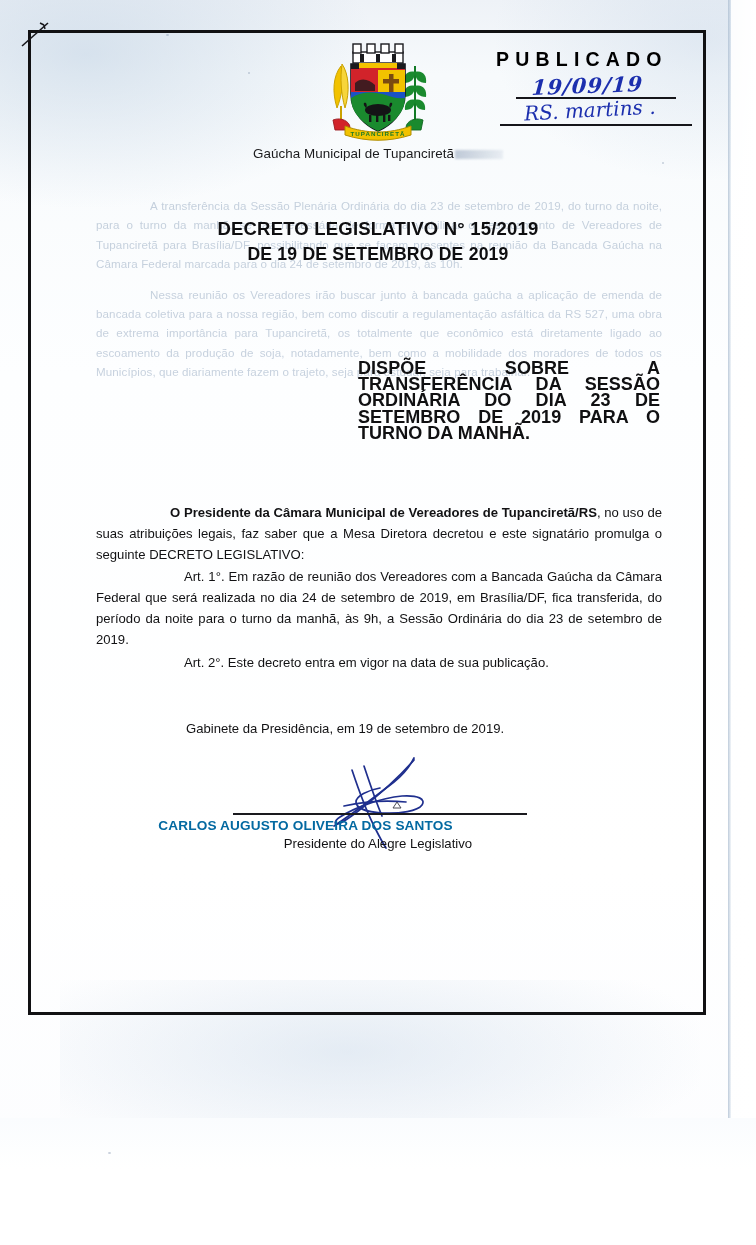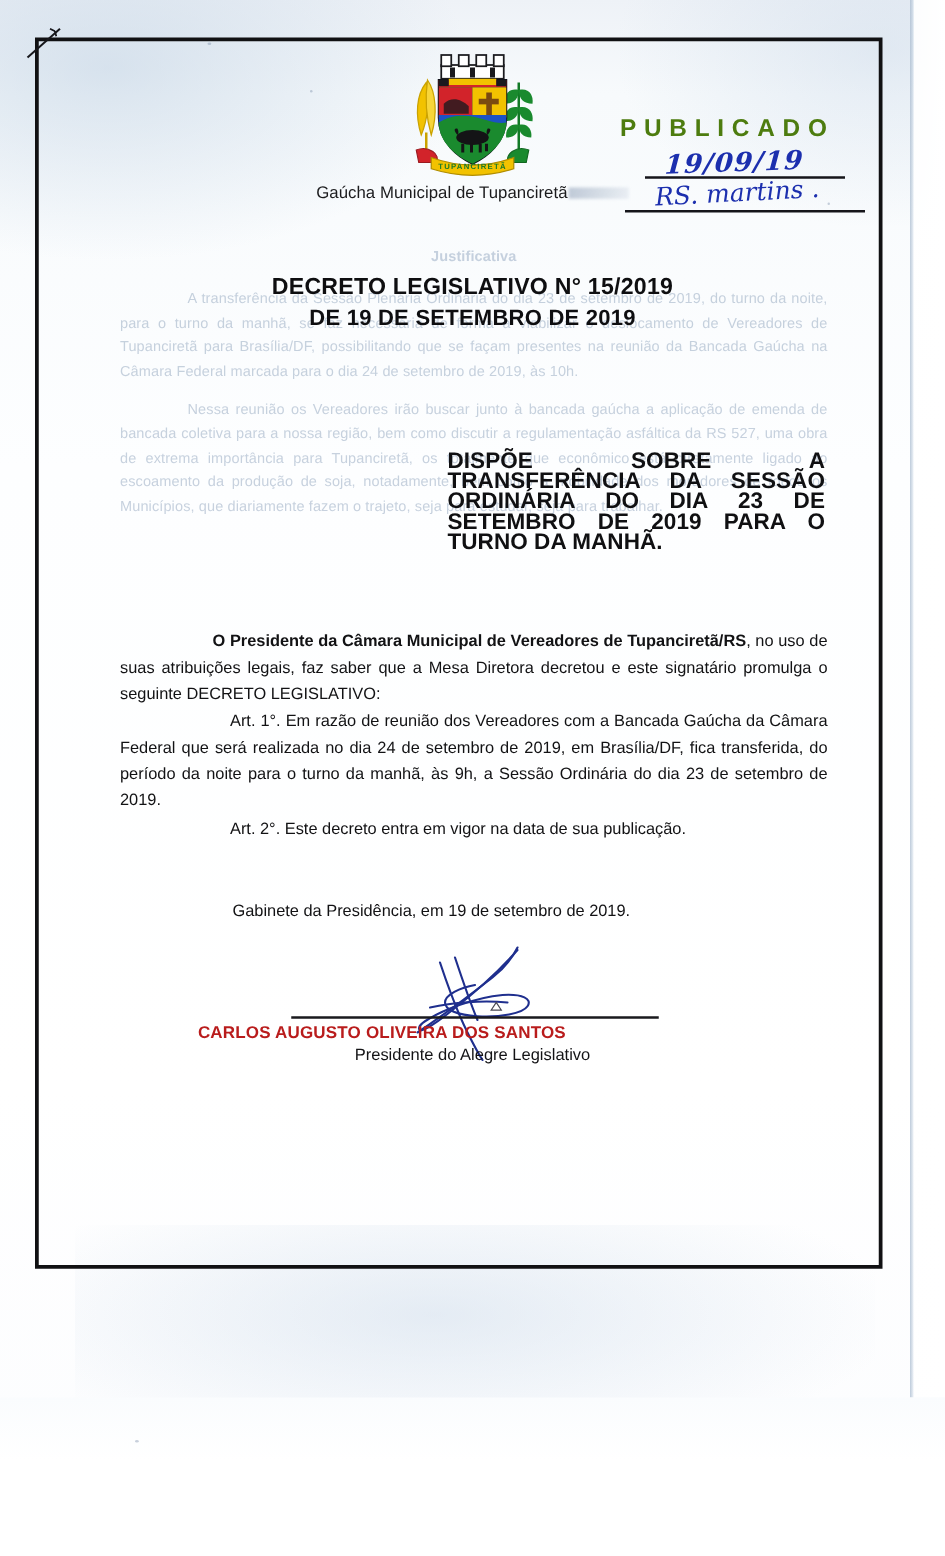--- a/index.html
+++ b/index.html
@@ -132,23 +132,22 @@
   
   .stamp {
     position: absolute;
     left: 496px; top: 48px;
     width: 200px;
   }
   .stamp-word {
     font-size: 19.5px;
     font-weight: bold;
     letter-spacing: 6.2px;
-    color: #4d7c0f;
+    color: #000000;
     white-space: nowrap;
-    margin-top: 44px;
   }
   .stamp-hand {
     position: relative;
     height: 62px;
   }
   .stamp-date {
     position: absolute;
     left: 36px; top: 2px;
     font-family: "DejaVu Serif", serif;
     font-style: italic;
@@ -245,21 +244,21 @@
     width: 294px; height: 1.6px;
     background: #1a1a1e;
   }
   .sig-name {
     position: absolute;
     left: 0; top: 62px;
     width: 611px;
     text-align: center;
     font-size: 13.6px;
     font-weight: bold;
-    color: #b91c1c;
+    color: #0369a1;
     letter-spacing: .15px;
   }
   .sig-role {
     position: absolute;
     left: 0; top: 80px;
     width: 756px;
     text-align: center;
     font-size: 13.2px;
     color: #131315;
   }
@@ -277,21 +276,20 @@
 <div class="page-edge"></div>
 <div class="page-edge2"></div>
 <div class="scan-bottom-band"></div>
 
 <div class="speck" style="left:166px;top:34px;width:3px;height:2px;"></div>
 <div class="speck" style="left:248px;top:72px;width:2px;height:2px;"></div>
 <div class="speck" style="left:662px;top:162px;width:2px;height:2px;"></div>
 <div class="speck" style="left:108px;top:1152px;width:3px;height:2px;"></div>
 
 <div class="ghost-layer">
-  <div class="ghost-title">Justificativa</div>
   <div class="ghost-p">A transferência da Sessão Plenária Ordinária do dia 23 de setembro de 2019, do turno da noite, para o turno da manhã, se faz necessária de forma a viabilizar o deslocamento de Vereadores de Tupanciretã para Brasília/DF, possibilitando que se façam presentes na reunião da Bancada Gaúcha na Câmara Federal marcada para o dia 24 de setembro de 2019, às 10h.</div>
   <div class="ghost-p">Nessa reunião os Vereadores irão buscar junto à bancada gaúcha a aplicação de emenda de bancada coletiva para a nossa região, bem como discutir a regulamentação asfáltica da RS 527, uma obra de extrema importância para Tupanciretã, os totalmente que econômico está diretamente ligado ao escoamento da produção de soja, notadamente, bem como a mobilidade dos moradores de todos os Municípios, que diariamente fazem o trajeto, seja para estudar, seja para trabalhar.</div>
 </div>
 
 <div class="doc-frame"></div>
 <svg class="frame-nick" viewBox="0 0 34 26">
   <path d="M30 1 L4 24" stroke="#17171b" stroke-width="1.6" fill="none"></path>
   <path d="M26 3 L22 1 M26 3 L27 7" stroke="#17171b" stroke-width="1.4" fill="none"></path>
 </svg>
 

